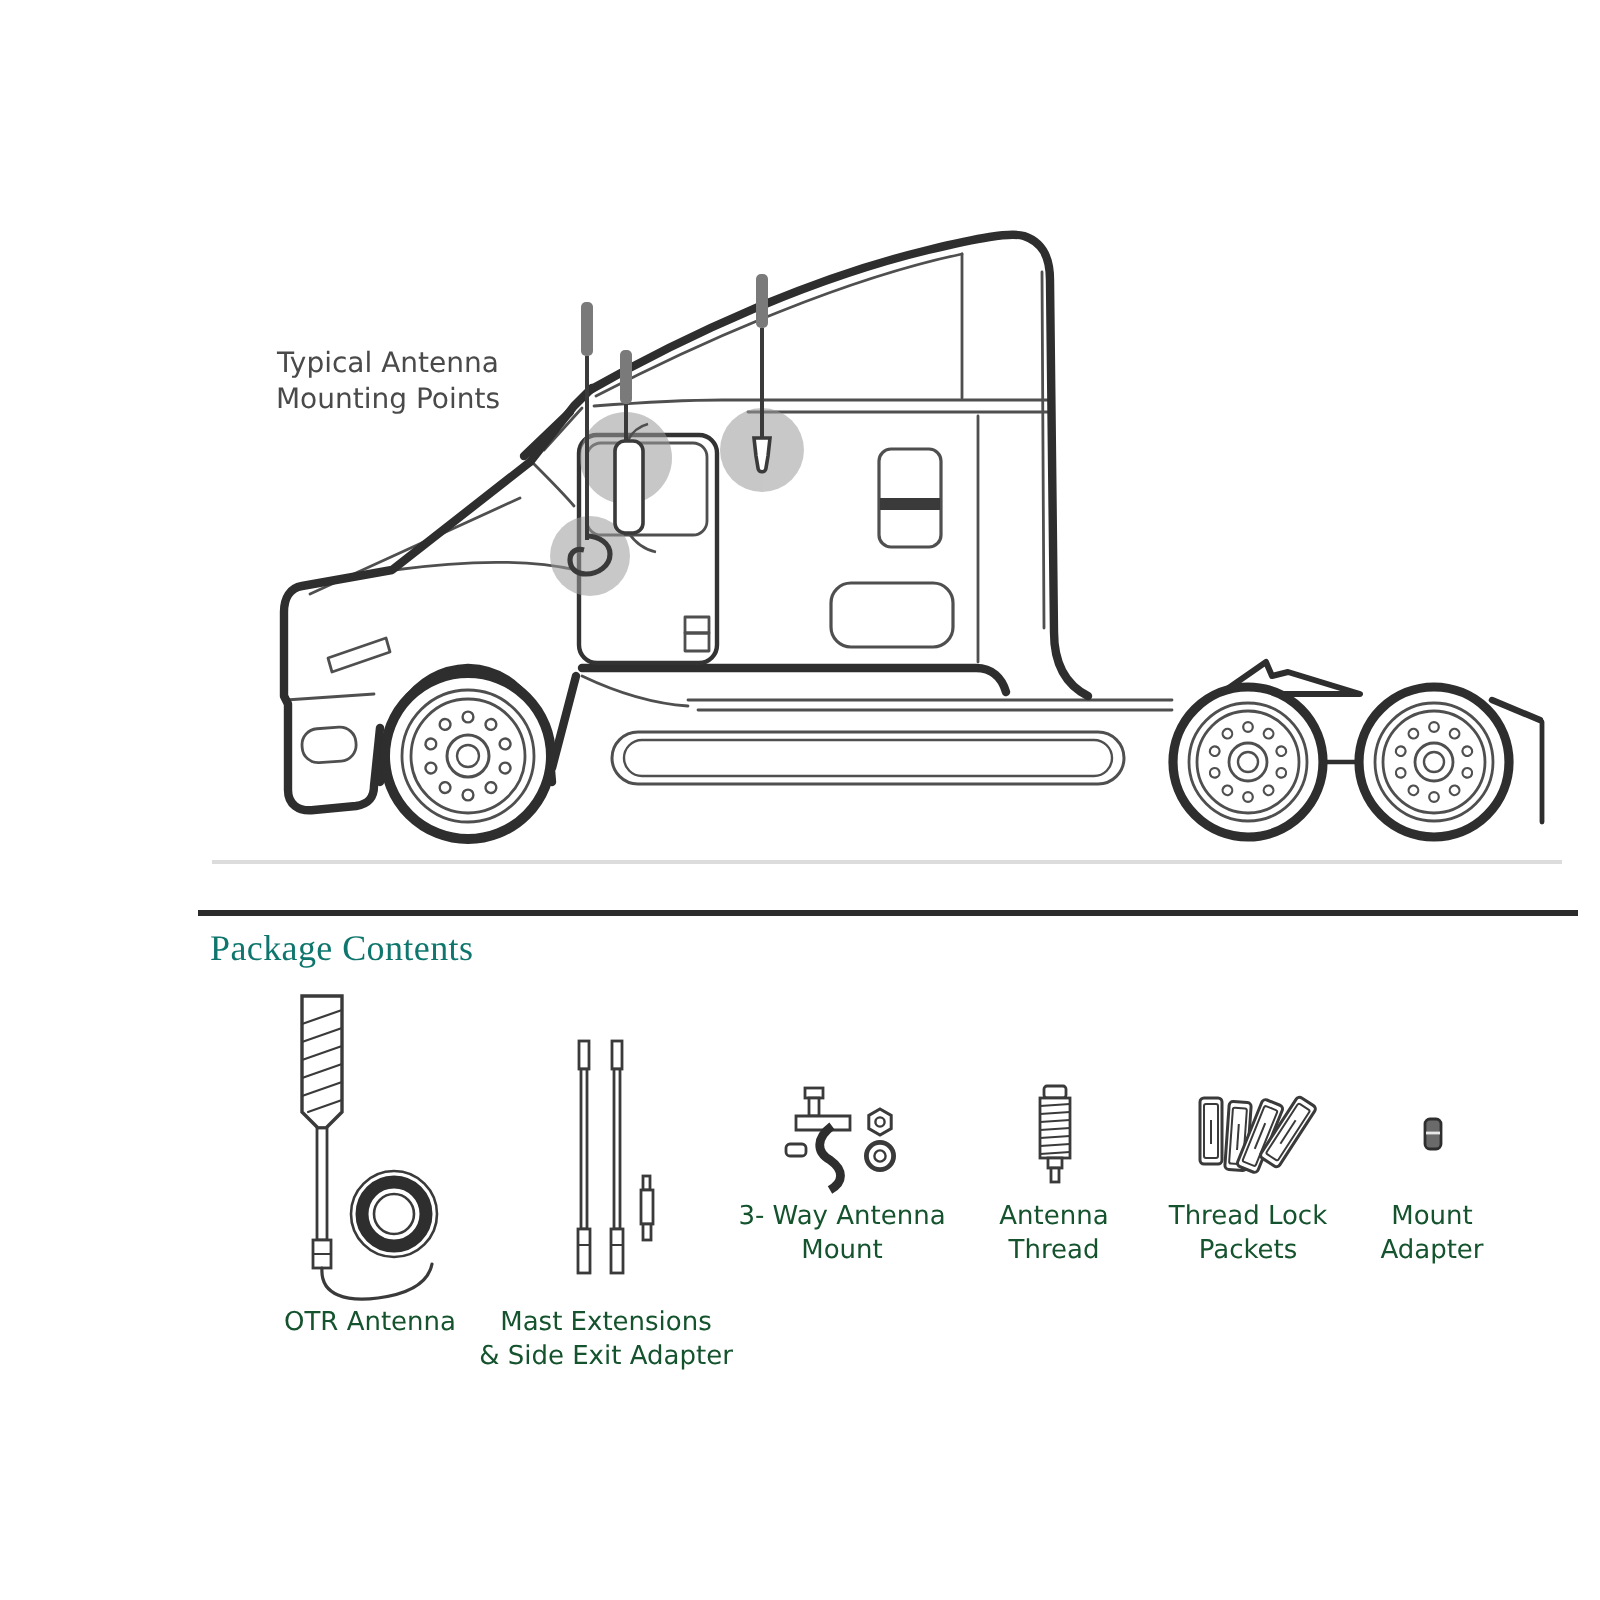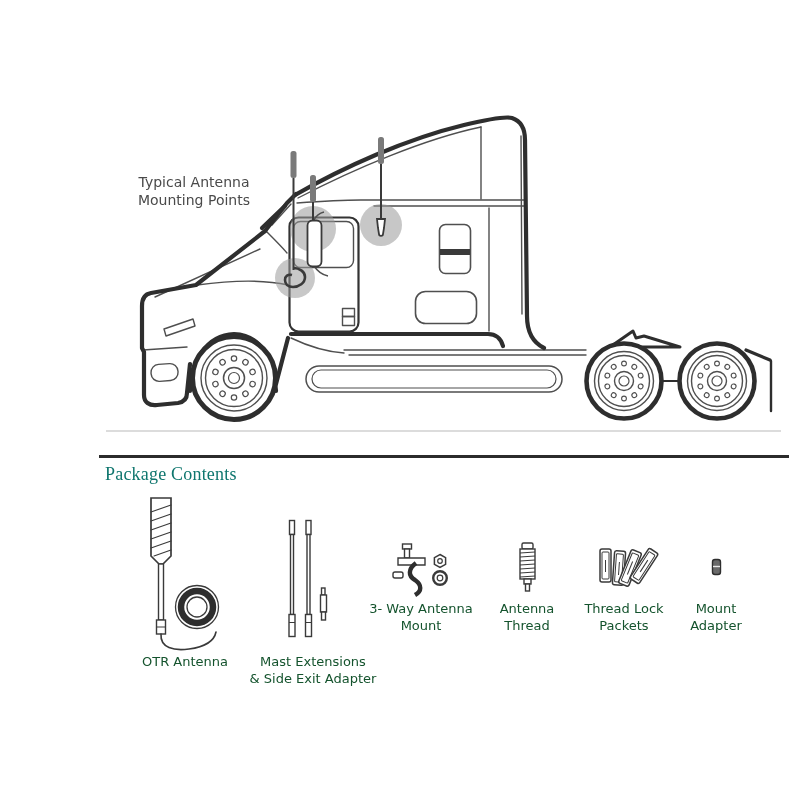--- a/index.html
+++ b/index.html
@@ -255,21 +255,21 @@
 
   <div class="divider"></div>
 
   <div class="txt heading" style="left:61px;top:464px;">Package Contents</div>
 
 
   <div class="txt item-label" style="left:66px;top:654px;text-align:center;">
     <div>OTR Antenna</div>
   </div>
 
-  <div class="txt item-label" style="left:194px;top:654px;">
+  <div class="txt item-label" style="left:184px;top:654px;">
     <div>Mast Extensions</div>
     <div>&amp; Side Exit Adapter</div>
   </div>
 
   <div class="txt item-label" style="left:302px;top:601px;">
     <div>3- Way Antenna</div>
     <div>Mount</div>
   </div>
 
   <div class="txt item-label" style="left:408px;top:601px;">

